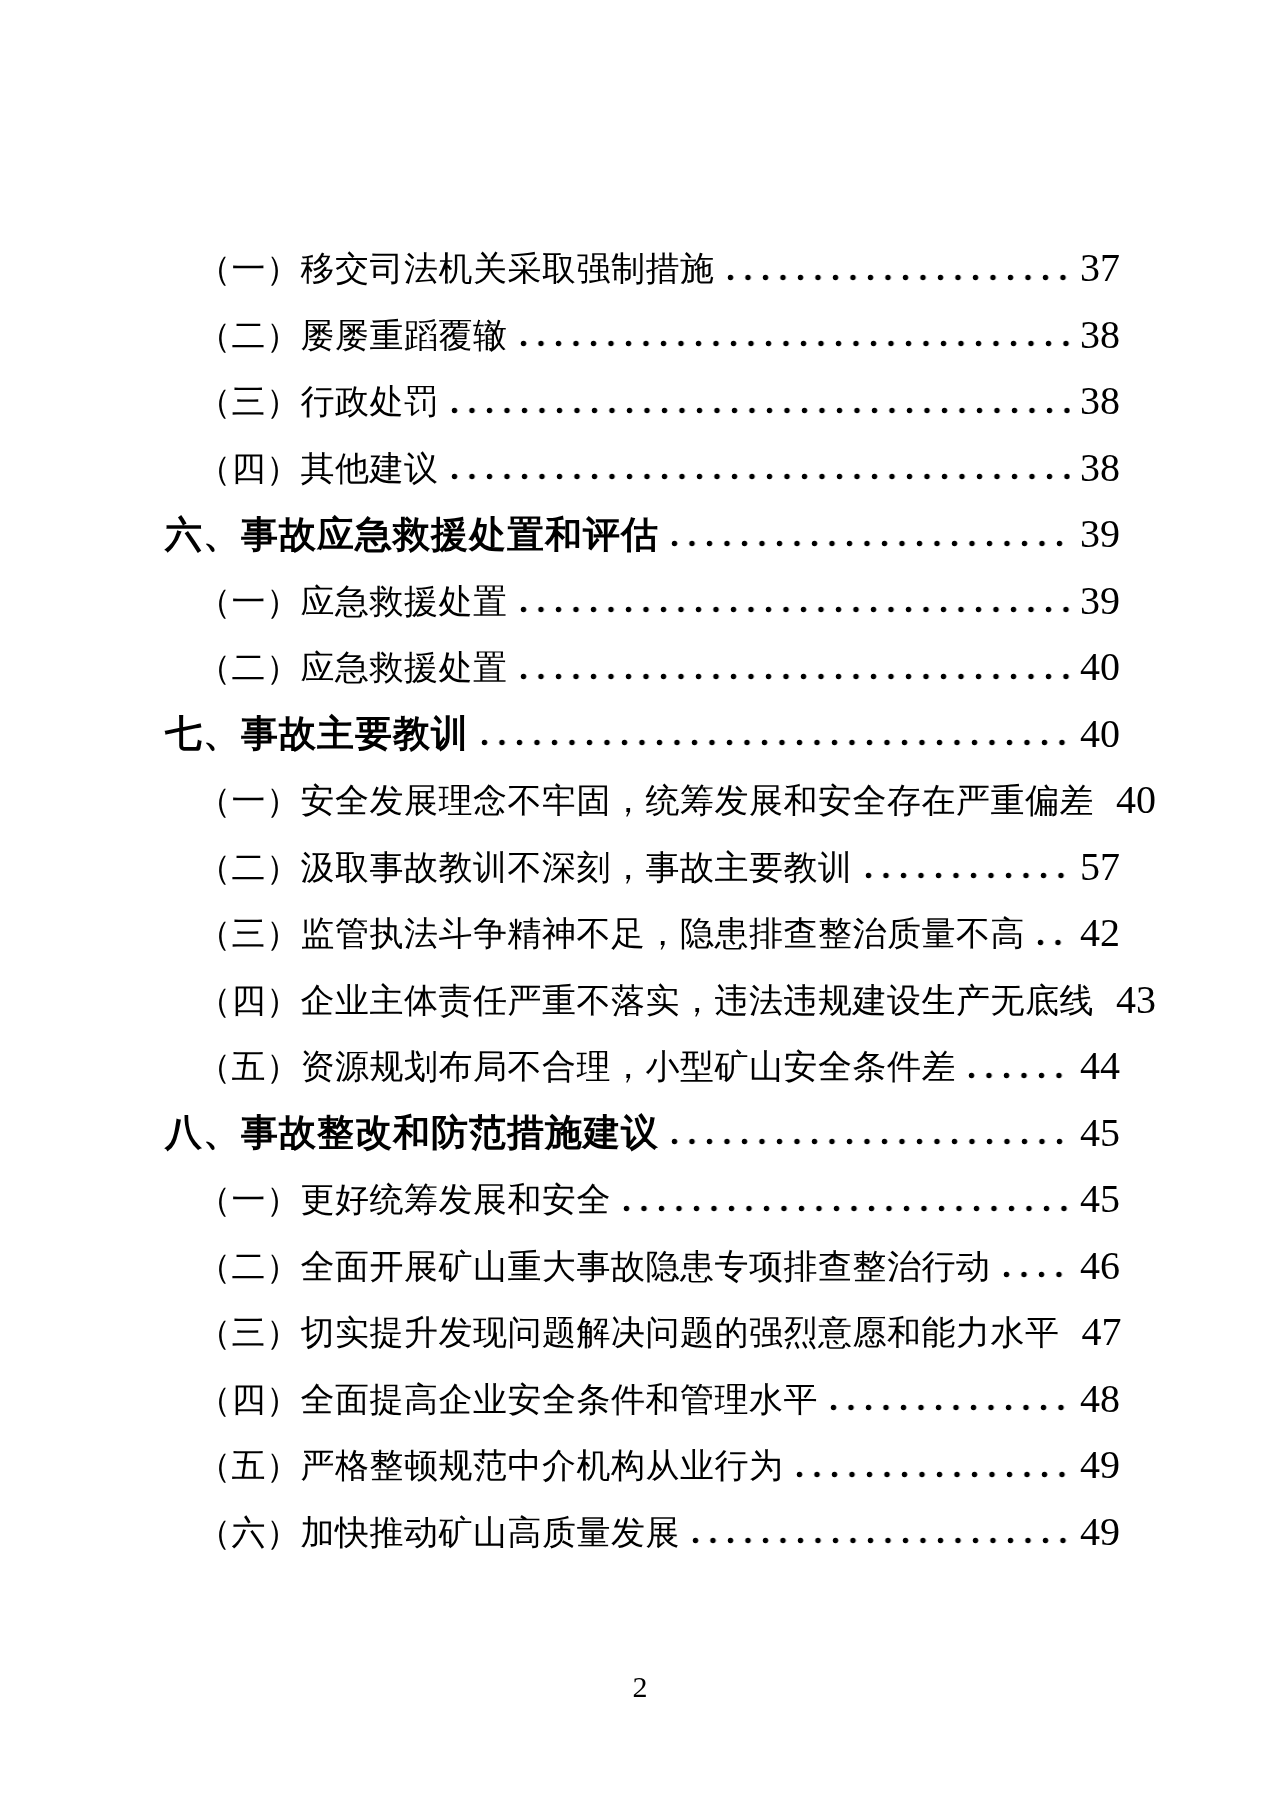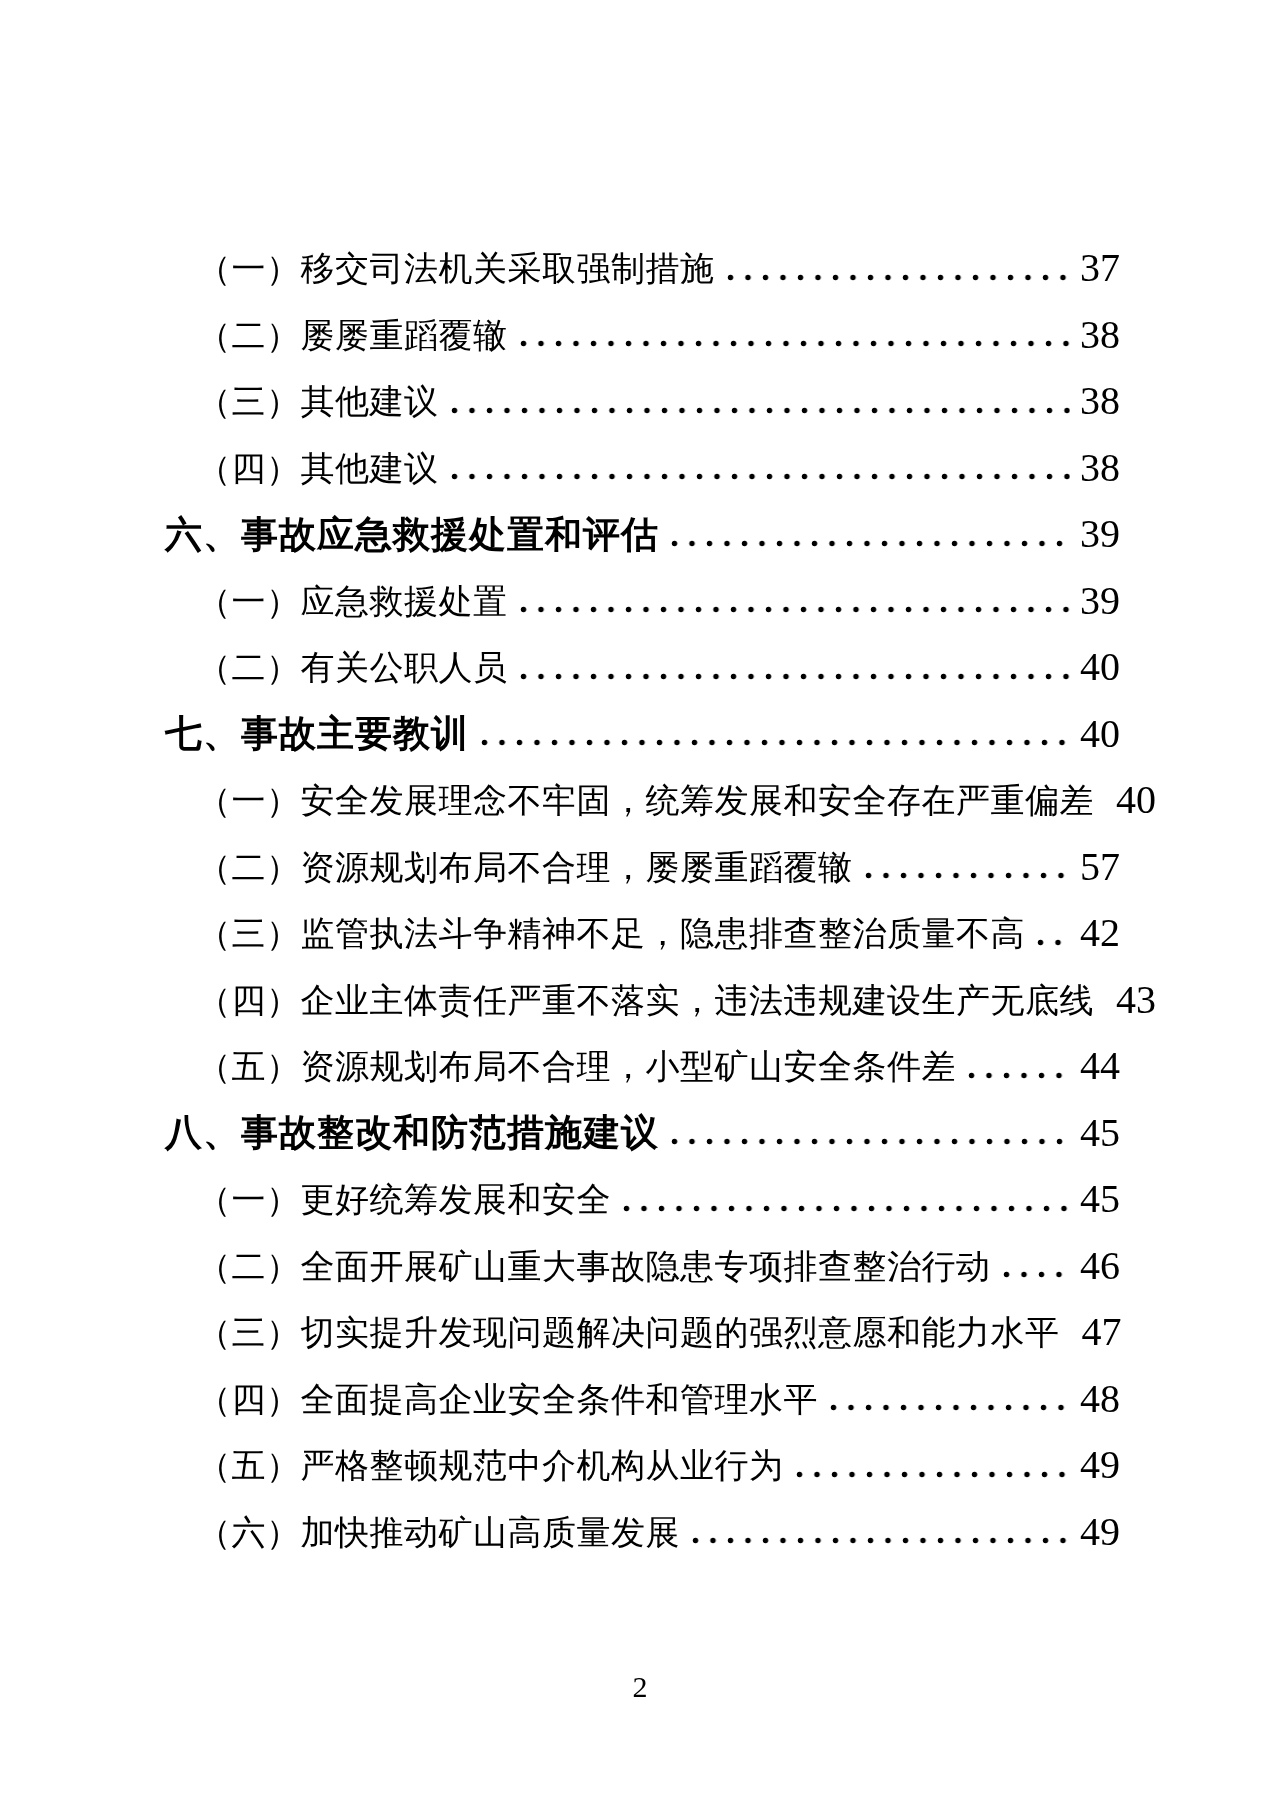--- a/index.html
+++ b/index.html
@@ -89,21 +89,21 @@
     <span class="toc-page">37</span>
   </div>
 
   <div class="toc-row level-2">
     <span class="toc-label">（二）屡屡重蹈覆辙</span>
     <span class="toc-leader"></span>
     <span class="toc-page">38</span>
   </div>
 
   <div class="toc-row level-2">
-    <span class="toc-label">（三）其他建议</span>
+    <span class="toc-label">（三）行政处罚</span>
     <span class="toc-leader"></span>
     <span class="toc-page">38</span>
   </div>
 
   <div class="toc-row level-2">
     <span class="toc-label">（四）其他建议</span>
     <span class="toc-leader"></span>
     <span class="toc-page">38</span>
   </div>
 
@@ -113,39 +113,39 @@
     <span class="toc-page">39</span>
   </div>
 
   <div class="toc-row level-2">
     <span class="toc-label">（一）应急救援处置</span>
     <span class="toc-leader"></span>
     <span class="toc-page">39</span>
   </div>
 
   <div class="toc-row level-2">
-    <span class="toc-label">（二）有关公职人员</span>
+    <span class="toc-label">（二）应急救援处置</span>
     <span class="toc-leader"></span>
     <span class="toc-page">40</span>
   </div>
 
   <div class="toc-row level-1">
     <span class="toc-label">七、事故主要教训</span>
     <span class="toc-leader"></span>
     <span class="toc-page">40</span>
   </div>
 
   <div class="toc-row level-2">
     <span class="toc-label">（一）安全发展理念不牢固，统筹发展和安全存在严重偏差</span>
     <span class="toc-leader"></span>
     <span class="toc-page">40</span>
   </div>
 
   <div class="toc-row level-2">
-    <span class="toc-label">（二）资源规划布局不合理，屡屡重蹈覆辙</span>
+    <span class="toc-label">（二）汲取事故教训不深刻，事故主要教训</span>
     <span class="toc-leader"></span>
     <span class="toc-page">57</span>
   </div>
 
   <div class="toc-row level-2">
     <span class="toc-label">（三）监管执法斗争精神不足，隐患排查整治质量不高</span>
     <span class="toc-leader"></span>
     <span class="toc-page">42</span>
   </div>
 

